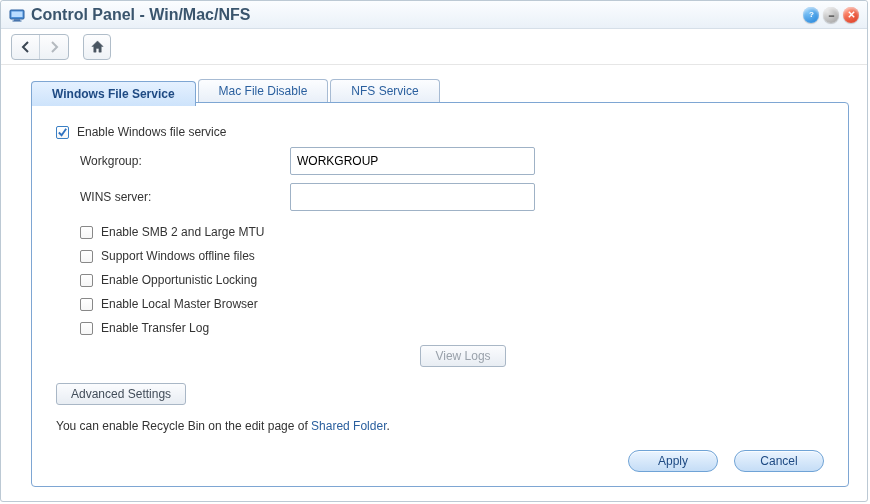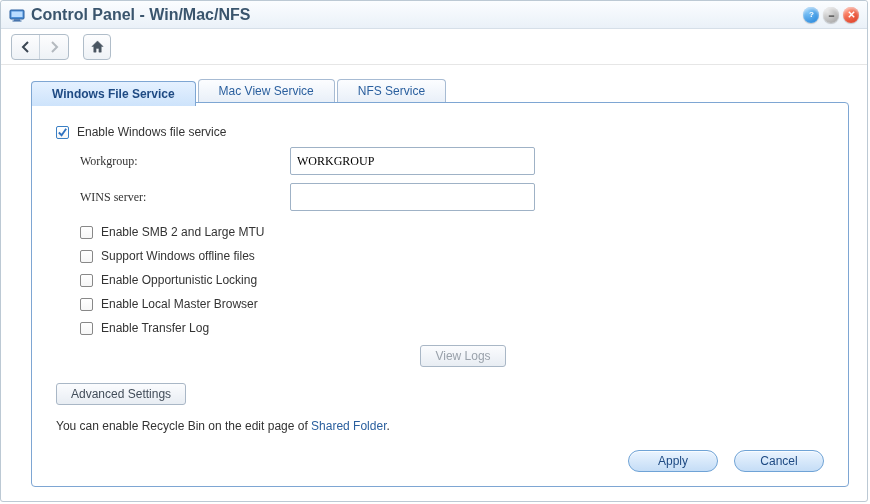--- a/index.html
+++ b/index.html
@@ -135,21 +135,21 @@
   .checkbox {
     width: 13px; height: 13px;
     border: 1px solid #888;
     border-radius: 2px;
     margin-right: 8px;
     display: inline-flex; align-items:center; justify-content:center;
     background: linear-gradient(#fff,#f6f6f6);
     cursor: pointer;
   }
   .checkbox.checked { border-color:#3a7fc4; }
-  .field-row { display:flex; align-items:center; margin: 0 0 8px 24px; font-family: Liberation Serif, serif; }
+  .field-row { display:flex; align-items:center; margin: 0 0 8px 24px; }
   .field-label { width: 210px; color:#333; }
   .text-input {
     width: 245px; height: 22px;
     border: 1px solid #9fb2c6;
     border-radius: 2px;
     padding: 13px 6px;
     font-family: inherit;
     font-size: 12px;
     background: #fff;
   }
@@ -236,21 +236,21 @@
     <span class="home-btn">
       <svg width="15" height="15" viewBox="0 0 16 16">
         <path d="M8 2 L14 8 L12 8 L12 14 L9.5 14 L9.5 10 L6.5 10 L6.5 14 L4 14 L4 8 L2 8 Z" fill="#4a5662" stroke="#4a5662" stroke-width="0.5"></path>
       </svg>
     </span>
   </div>
 
   <div class="content">
     <div class="tabs-row">
       <div class="tab active">Windows File Service</div>
-      <div class="tab">Mac View Service</div>
+      <div class="tab">Mac File Disable</div>
       <div class="tab">NFS Service</div>
     </div>
 
     <div class="tab-body">
 
       <div class="row">
         <span class="checkbox checked">
           <svg width="11" height="11" viewBox="0 0 12 12">
               <path d="M2 6 L5 9 L10 2" fill="none" stroke="#2f72c0" stroke-width="2"></path>
             </svg>

